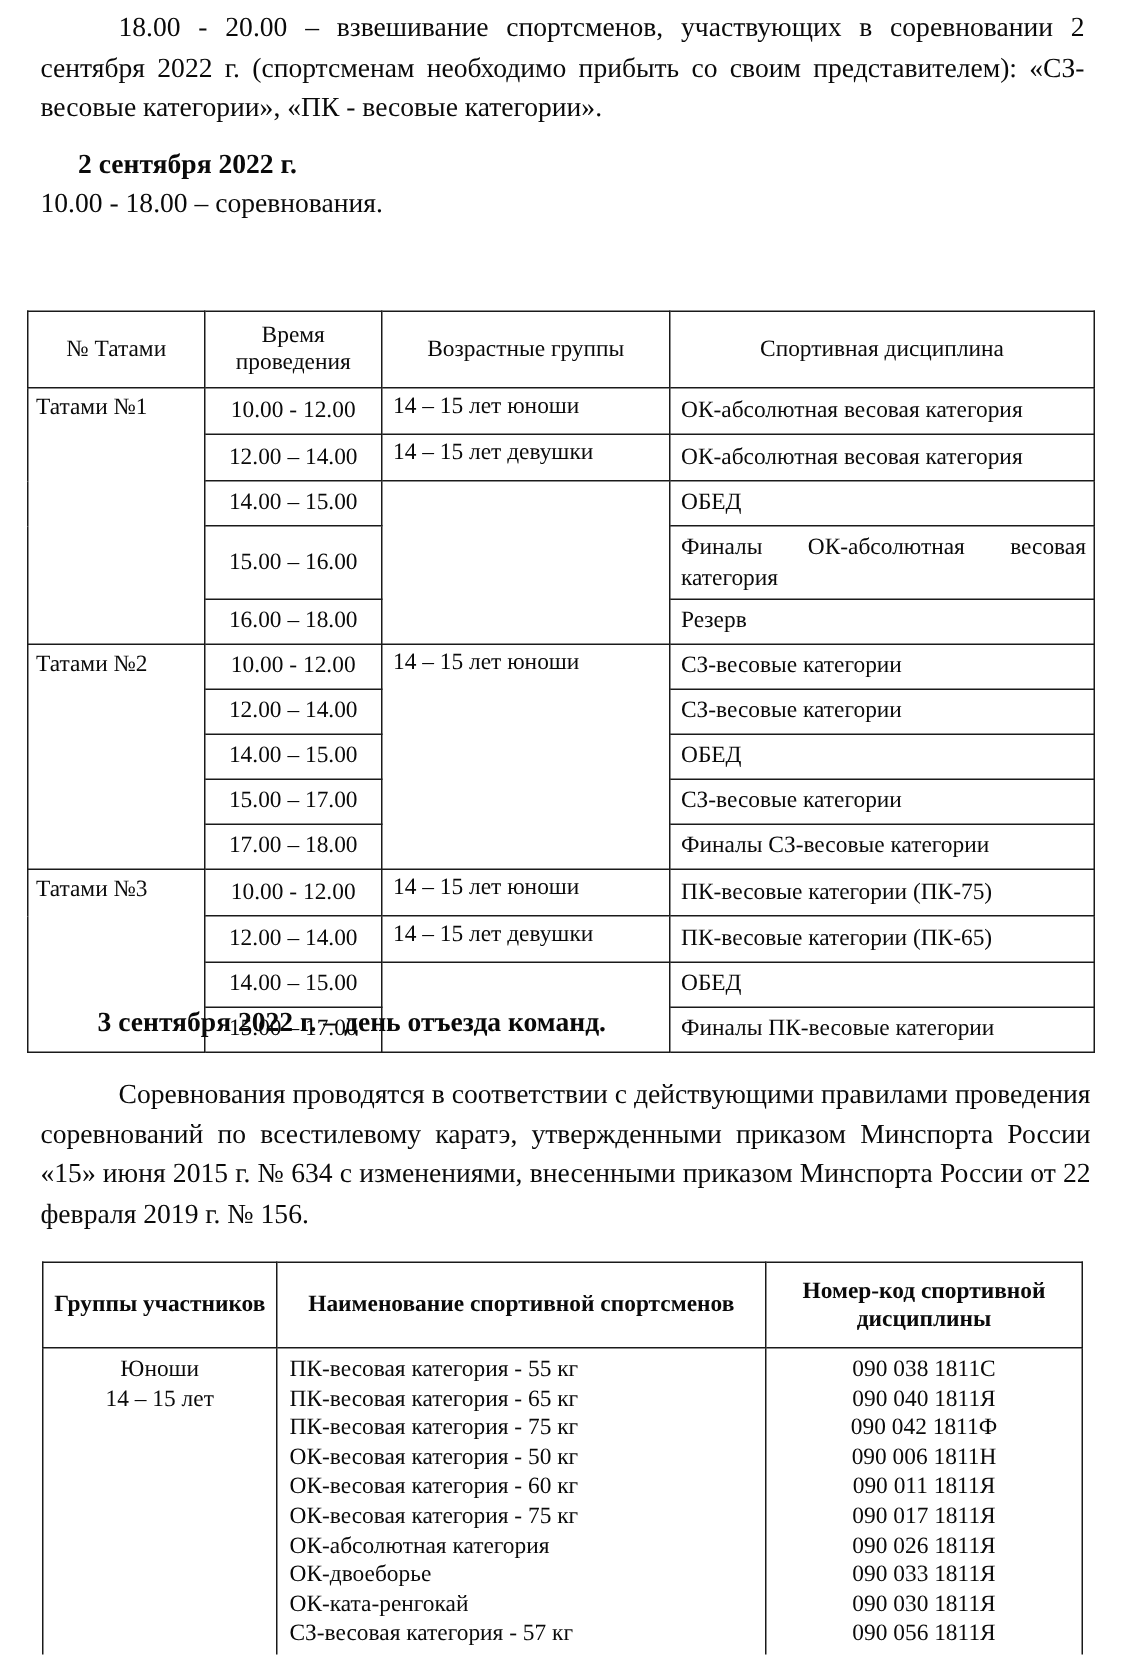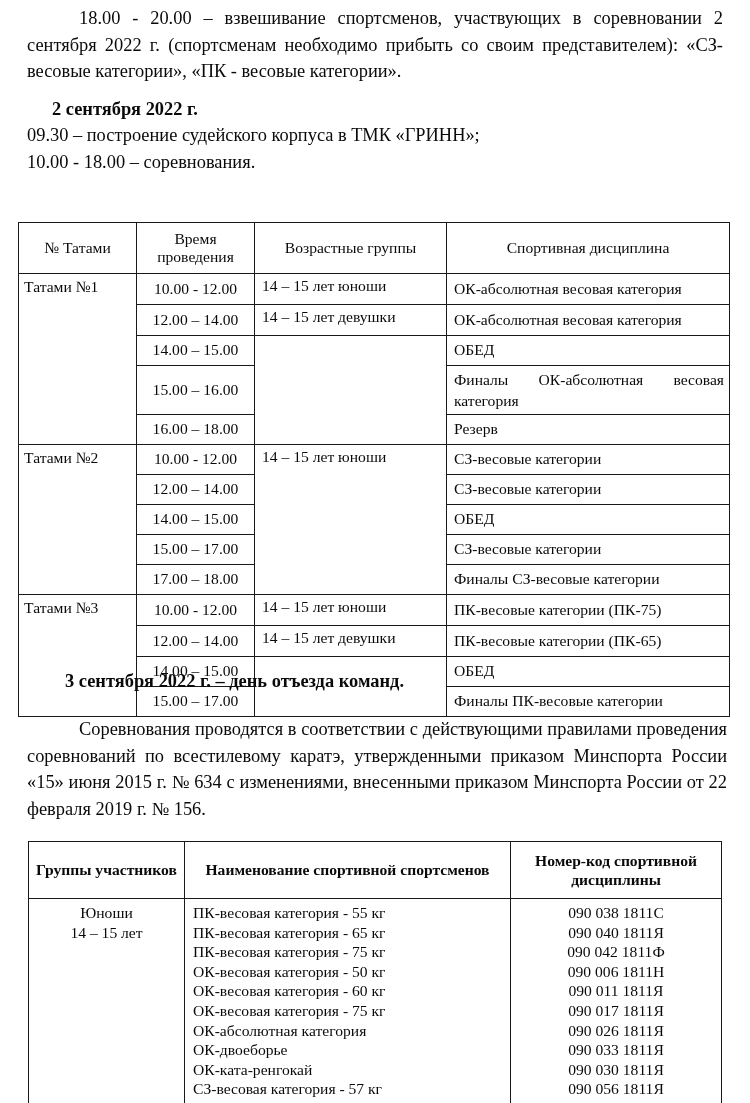--- a/index.html
+++ b/index.html
@@ -53,21 +53,21 @@
   #day2-block .line {
     font-size: 18.4px;
     line-height: 26.4px;
     text-align: left;
   }
 
   
   #schedule-table {
     position: absolute;
     left: 18px;
-    top: 222px;
+    top: 207px;
     width: 712px;
     border-collapse: collapse;
     table-layout: fixed;
     font-size: 15.3px;
   }
   #schedule-table td, #schedule-table th {
     border: 1px solid #1a1a1a;
     padding: 2px 5px;
     vertical-align: middle;
     font-weight: normal;
@@ -176,21 +176,20 @@
 <body>
 
 <div class="page">
 
   <div id="intro-block">
     <p class="para indent">18.00 - 20.00 – взвешивание спортсменов, участвующих в соревновании 2 сентября 2022 г. (спортсменам необходимо прибыть со своим представителем): «СЗ-весовые категории», «ПК - весовые категории».</p>
   </div>
 
   <div id="day2-block">
     <div class="hdr">2 сентября 2022 г.</div>
-    <div class="line">09.30 – построение судейского корпуса в ТМК «ГРИНН»;</div>
     <div class="line">10.00 - 18.00 – соревнования.</div>
   </div>
 
   <table id="schedule-table">
     <colgroup>
       <col class="col-tatami">
         <col class="col-time">
         <col class="col-age">
         <col class="col-disc">
     </colgroup>

